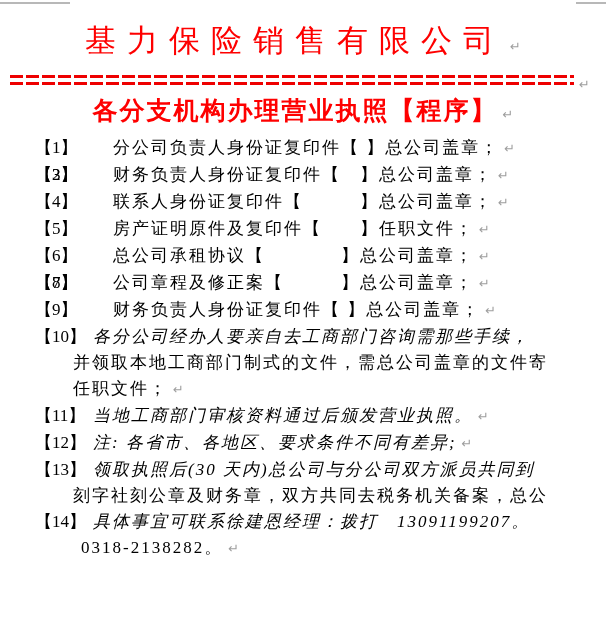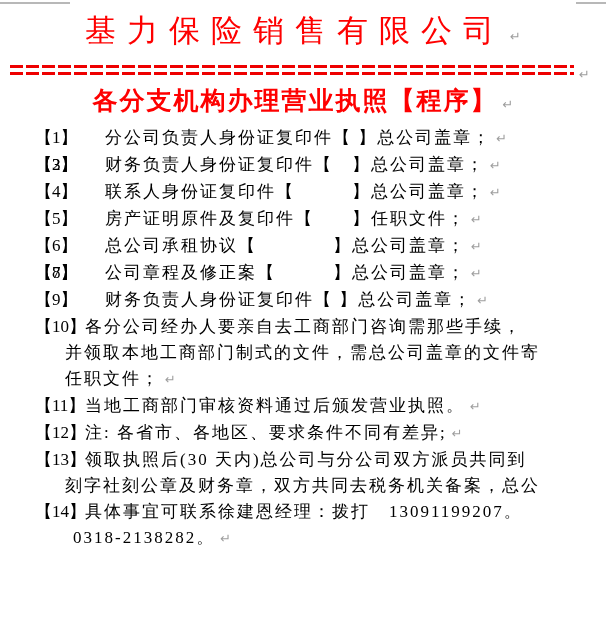--- a/index.html
+++ b/index.html
@@ -19,21 +19,21 @@
   .crop-mark {
     position: absolute;
     top: 2px;
     height: 2px;
     background: #b8b8b8;
   }
   .crop-left  { left: 0;    width: 70px; }
   .crop-right { left: 576px; width: 30px; }
 
   .doc-title {
-    padding-top: 12px;
+    padding-top: 22px;
     text-align: center;
     color: #fe0000;
     font-size: 31px;
     line-height: 38px;
     letter-spacing: 11px;
     white-space: nowrap;
   }
 
   .rule-row {
     position: relative;
@@ -79,23 +79,23 @@
     font-size: 17px;
     letter-spacing: 2px;
     line-height: 26px;
   }
   .item .num {
     position: absolute;
     left: 35px;
     top: 0;
     letter-spacing: 0;
   }
-  .line { white-space: nowrap; }
+  .line { white-space: nowrap; padding-left: 8px; }
   .ind40 { text-indent: 40px; }
-  .ind20 { text-indent: 20px; }
+  .ind20 { text-indent: 20px; font-style: italic; }
   .ind8  { text-indent: 8px; }
 
   .ret {
     color: #9e9e9e;
     font-family: "DejaVu Sans", sans-serif;
     font-size: 13px;
     font-weight: normal;
     letter-spacing: 0;
     margin-left: 5px;
     vertical-align: baseline;

